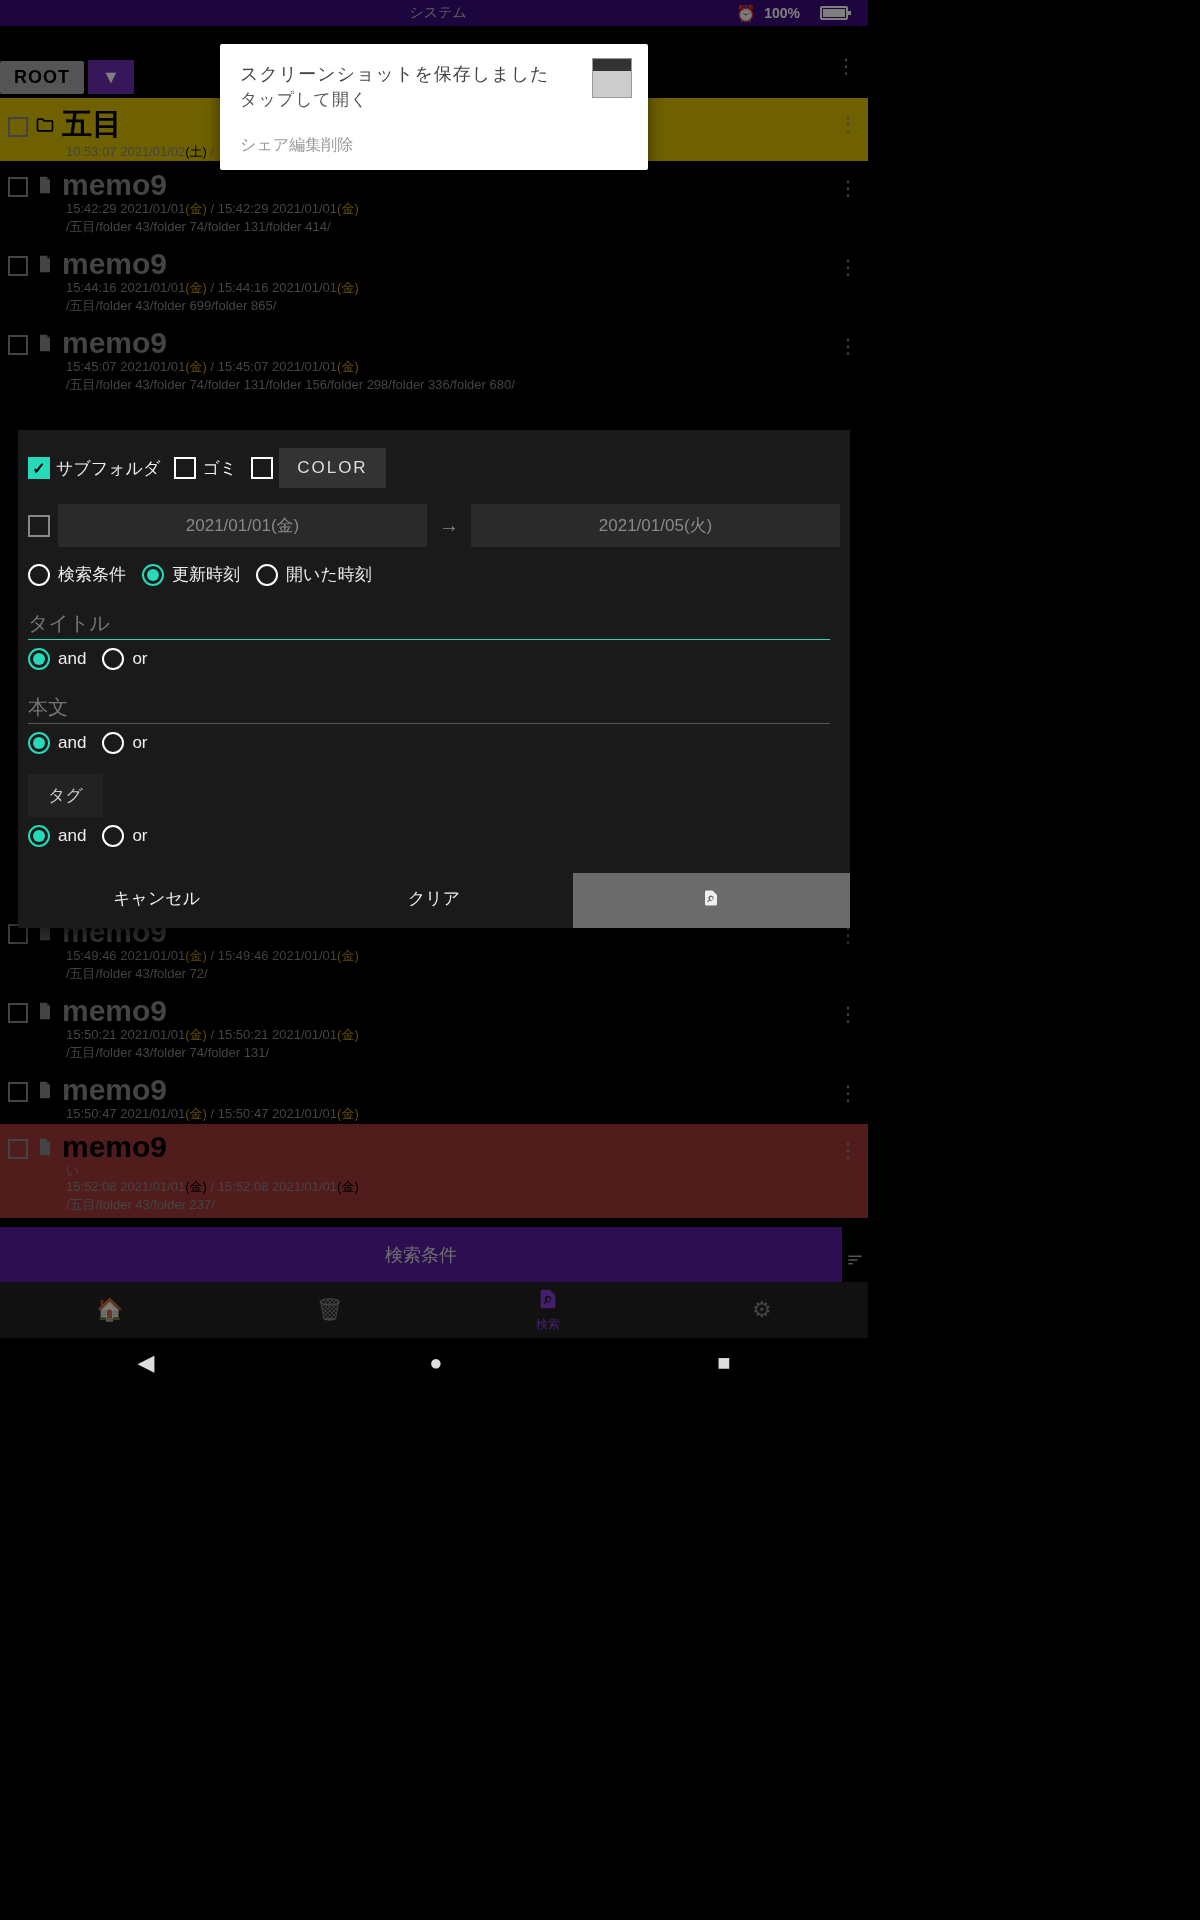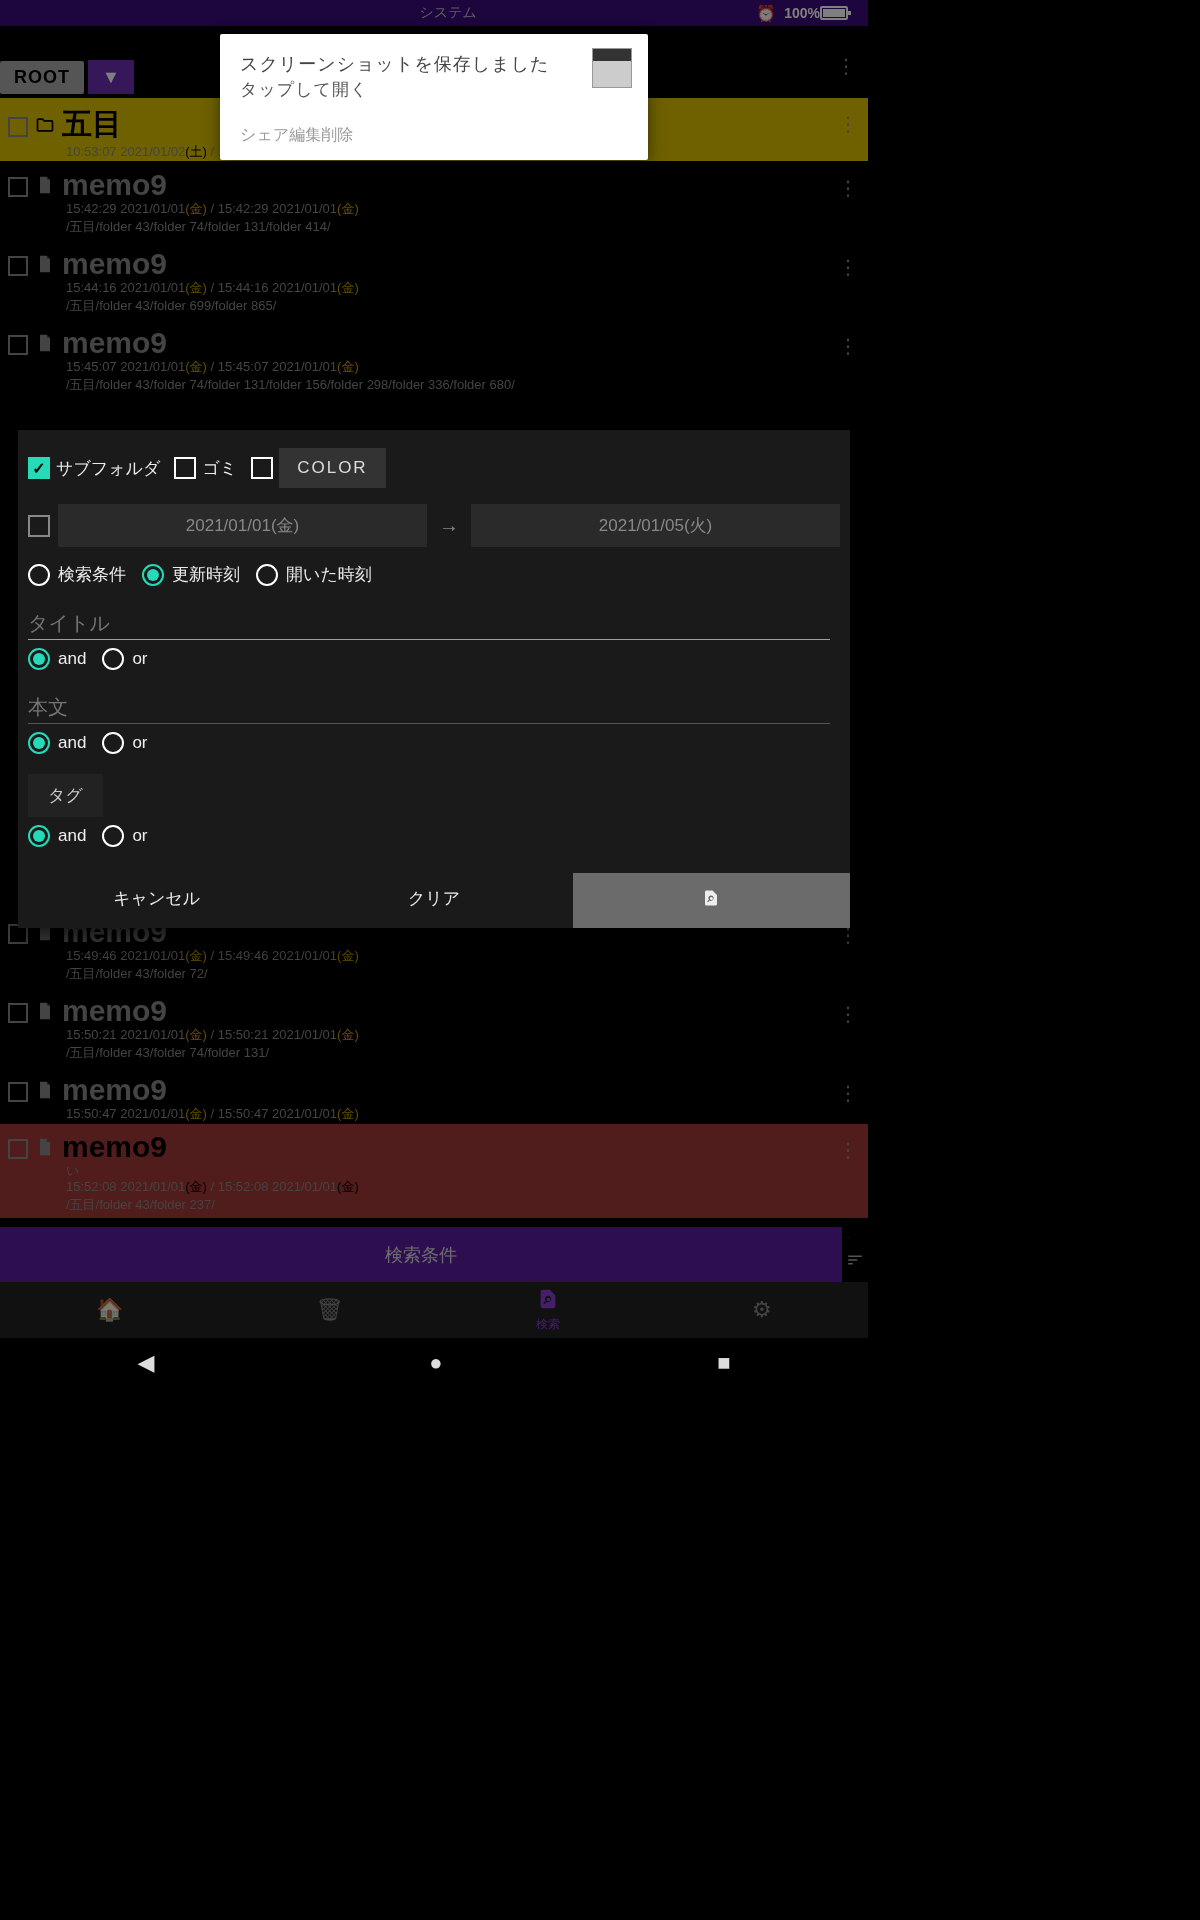--- a/index.html
+++ b/index.html
@@ -17,21 +17,21 @@
     background: #3a0a7a;
     display: flex;
     align-items: center;
     padding: 0 20px;
     font-size: 14px;
   }
   .status-left { flex: 0 0 120px; }
   .status-center { flex: 1; text-align: center; color: #bbb; }
   .status-right { display: flex; align-items: center; gap: 8px; }
   .alarm-icon { font-size: 16px; color: #ddd; }
-  .battery-wrap { display: flex; align-items: center; gap: 0; font-weight: bold; }
+  .battery-wrap { display: flex; align-items: center; gap: 20px; font-weight: bold; }
   .battery-icon { width: 28px; height: 14px; border: 2px solid #fff; border-radius: 2px; position: relative; }
   .battery-icon::after { content:''; position:absolute; right:-5px; top:3px; width:3px; height:4px; background:#fff; }
   .battery-fill { position:absolute; left:1px; top:1px; bottom:1px; right:1px; background:#fff; }
   .img-icon { width:16px; height:14px; background:#ccc; border-radius:2px; position:relative; }
   .img-icon::before { content:''; position:absolute; left:3px; top:3px; width:3px; height:3px; background:#3a0a7a; border-radius:50%; }
   .app-header {
     height: 72px;
     background: #000;
     display: flex;
     align-items: flex-end;
@@ -84,21 +84,21 @@
   .row-times { font-size: 13px; color: #888; padding-left: 58px; margin-top: -2px; }
   .row-path { font-size: 13px; color:#888; padding-left: 58px; padding-bottom:4px; }
   .row-menu { position:absolute; right:10px; top:14px; color:#888; font-size:20px; }
   .gold-day { color: #c49a00; }
   .row-highlight .gold-day { color: #000; }
   .row-red .gold-day { color:#000; }
 
   
   .toast {
     position: absolute;
-    top: 34px;
+    top: 44px;
     left: 50%;
     transform: translateX(-50%);
     width: 428px;
     background: #fff;
     border-radius: 2px;
     padding: 18px 20px 14px 20px;
     box-shadow: 0 4px 16px rgba(0,0,0,0.5);
     z-index: 200;
   }
   .toast-title { color:#444; font-size:18px; letter-spacing:1px; }

